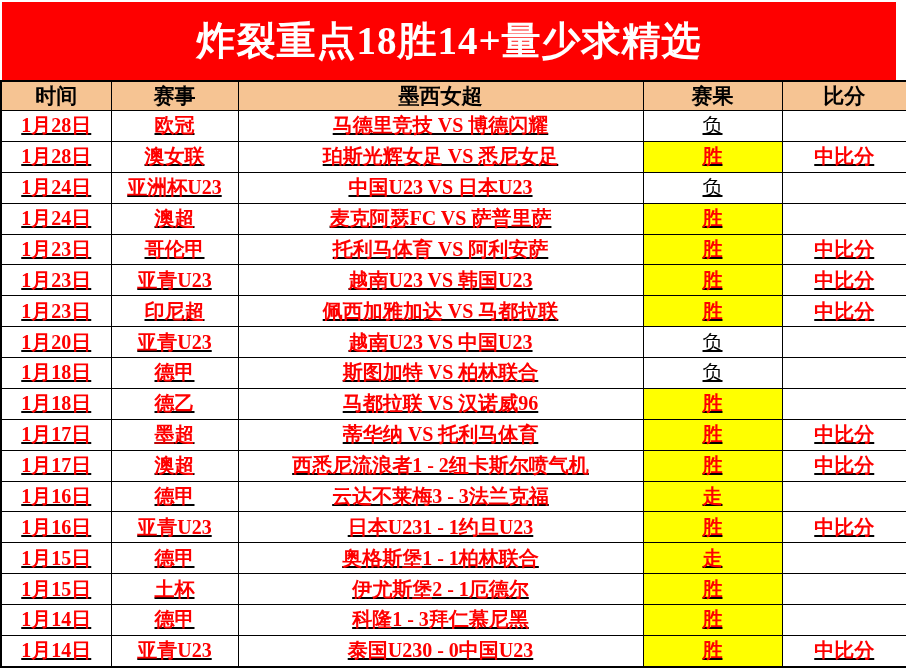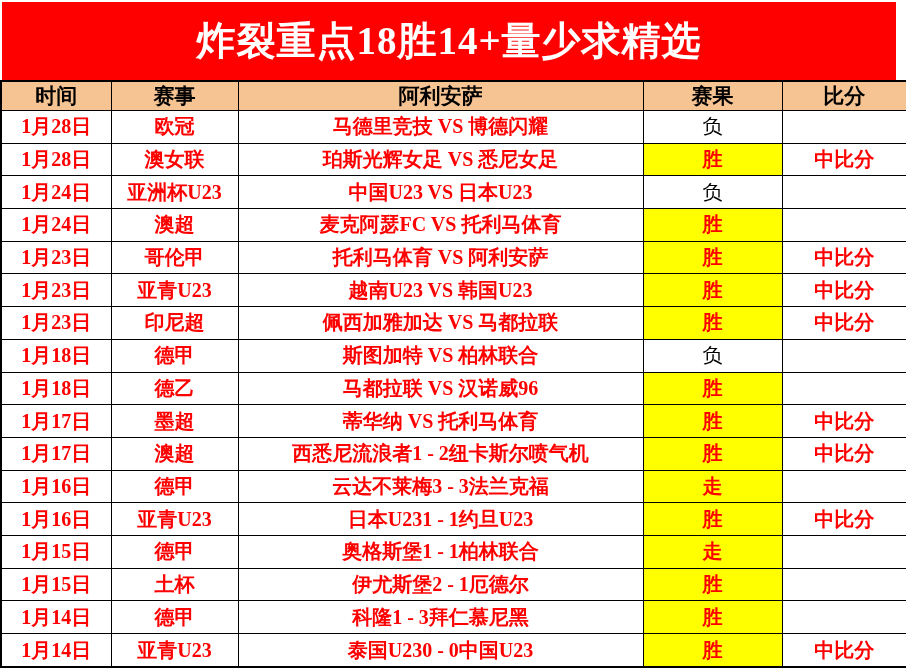--- a/index.html
+++ b/index.html
@@ -56,21 +56,21 @@
   table.results { border: 2px solid var(--border-color); }
 
   thead tr { height: 28px; }
   thead th {
     background: var(--header-bg);
     color: #000;
     font-size: 21px;
     font-weight: bold;
     margin-top: 27px;
   }
-  tbody tr { height: 28px; }
+  tbody tr { height: 28px; text-decoration: underline; }
   tbody td {
     font-size: 20px;
     font-weight: bold;
     color: var(--text-red);
   }
   td.result.win  { background: var(--win-bg); color: var(--text-red); }
   td.result.loss { background: #ffffff; color: var(--loss-text); font-weight: normal; }
   td.score { color: var(--text-red); }
 </style>
 </head>
@@ -87,21 +87,21 @@
       <col style="width:110px">
       <col style="width:127px">
       <col style="width:405px">
       <col style="width:139px">
       <col style="width:125px">
     </colgroup>
     <thead>
       <tr>
         <th>时间</th>
         <th>赛事</th>
-        <th>阿利安萨</th>
+        <th>墨西女超</th>
         <th>赛果</th>
         <th>比分</th>
       </tr>
     </thead>
     <tbody id="rows-body">
   <tr>
     <td class="date">1月28日</td>
     <td class="league">欧冠</td>
     <td class="match">马德里竞技 VS 博德闪耀</td>
     <td class="result loss">负</td>
@@ -120,21 +120,21 @@
     <td class="date">1月24日</td>
     <td class="league">亚洲杯U23</td>
     <td class="match">中国U23 VS 日本U23</td>
     <td class="result loss">负</td>
     <td class="score"></td>
   </tr>
 
   <tr>
     <td class="date">1月24日</td>
     <td class="league">澳超</td>
-    <td class="match">麦克阿瑟FC VS 托利马体育</td>
+    <td class="match">麦克阿瑟FC VS 萨普里萨</td>
     <td class="result win">胜</td>
     <td class="score"></td>
   </tr>
 
   <tr>
     <td class="date">1月23日</td>
     <td class="league">哥伦甲</td>
     <td class="match">托利马体育 VS 阿利安萨</td>
     <td class="result win">胜</td>
     <td class="score">中比分</td>
@@ -151,20 +151,27 @@
   <tr>
     <td class="date">1月23日</td>
     <td class="league">印尼超</td>
     <td class="match">佩西加雅加达 VS 马都拉联</td>
     <td class="result win">胜</td>
     <td class="score">中比分</td>
   </tr>
 
 
 
+  <tr>
+    <td class="date">1月20日</td>
+    <td class="league">亚青U23</td>
+    <td class="match">越南U23 VS 中国U23</td>
+    <td class="result loss">负</td>
+    <td class="score"></td>
+  </tr>
 
   <tr>
     <td class="date">1月18日</td>
     <td class="league">德甲</td>
     <td class="match">斯图加特 VS 柏林联合</td>
     <td class="result loss">负</td>
     <td class="score"></td>
   </tr>
 
   <tr>

